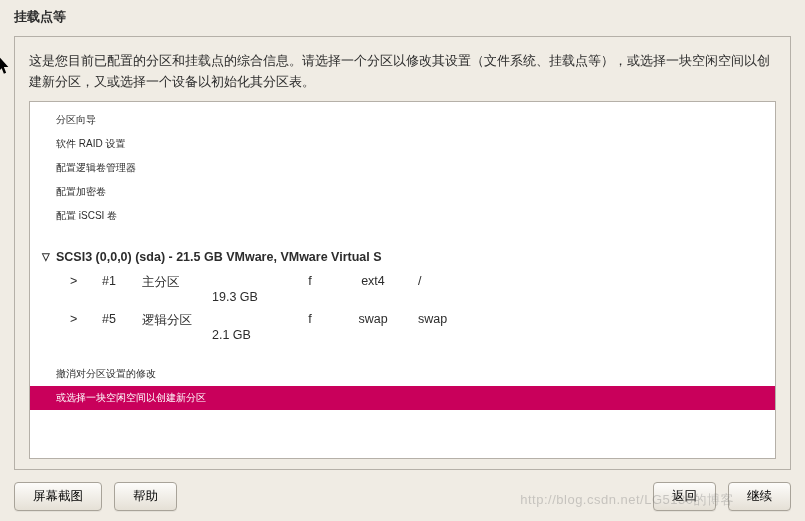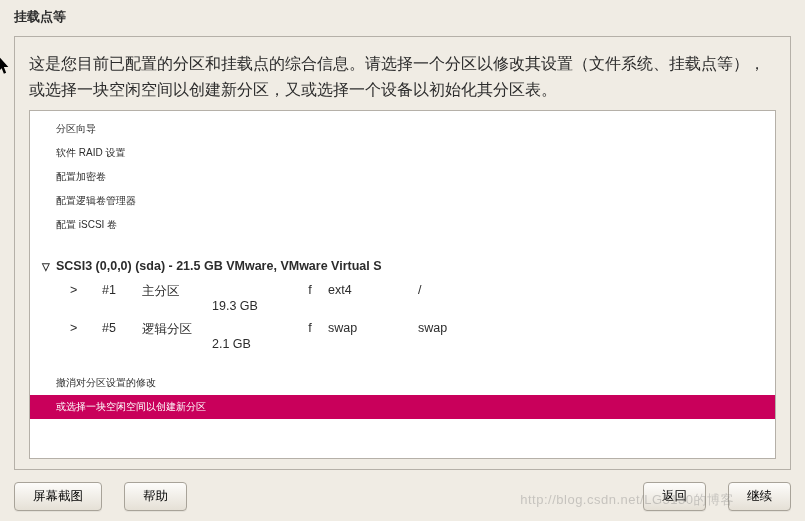--- a/index.html
+++ b/index.html
@@ -26,21 +26,21 @@
     .content-frame {
       margin: 4px 14px 8px;
       border: 1px solid #b5b0a8;
       flex: 1;
       background: #f0ece4;
       padding: 14px 14px 10px;
       display: flex;
       flex-direction: column;
     }
     .description {
-      font-size: 16px;
+      font-size: 13px;
       line-height: 1.6;
       margin-bottom: 8px;
     }
     .list-frame {
       border: 1px solid #b5b0a8;
       background: #fff;
       flex: 1;
       overflow: auto;
       padding-top: 6px;
     }
@@ -67,31 +67,31 @@
       padding: 4px 10px 4px 40px;
       font-size: 12.5px;
       display: flex;
       gap: 0;
     }
     .part-row .mark { width: 32px; }
     .part-row .num { width: 40px; }
     .part-row .type { width: 70px; }
     .part-row .size { width: 80px; margin-top: 16px; }
     .part-row .flag { width: 36px; text-align: center; }
-    .part-row .fs   { width: 90px; }
+    .part-row .fs   { width: 90px; text-align: center; }
     .part-row .mnt  { flex: 1; }
     .spacer-row { height: 16px; }
     .selected {
       background: #c9005b;
       color: #fff;
     }
     .button-bar {
       display: flex;
       padding: 4px 14px 10px;
-      gap: 22px;
+      gap: 12px;
     }
     .spacer-flex { flex: 1; }
     button.btn {
       background: linear-gradient(#fdfcfa, #e5e0d6);
       border: 1px solid #a8a399;
       border-radius: 4px;
       padding: 5px 18px;
       font-size: 12.5px;
       font-family: inherit;
       cursor: pointer;
@@ -119,22 +119,22 @@
 
 <div class="window">
   <div class="title-bar">挂载点等</div>
 
   <div class="content-frame">
     <div class="description">这是您目前已配置的分区和挂载点的综合信息。请选择一个分区以修改其设置（文件系统、挂载点等），或选择一块空闲空间以创建新分区，又或选择一个设备以初始化其分区表。</div>
 
     <div class="list-frame">
       <div class="menu-item">分区向导</div>
       <div class="menu-item">软件 RAID 设置</div>
+      <div class="menu-item">配置逻辑卷管理器</div>
       <div class="menu-item">配置加密卷</div>
-      <div class="menu-item">配置逻辑卷管理器</div>
       <div class="menu-item">配置 iSCSI 卷</div>
 
       <div class="spacer-row"></div>
 
       <div class="device-header">
         <span class="expander">▽</span>
         <span>SCSI3 (0,0,0) (sda) - 21.5 GB VMware, VMware Virtual S</span>
       </div>
 
       <div class="part-row">

